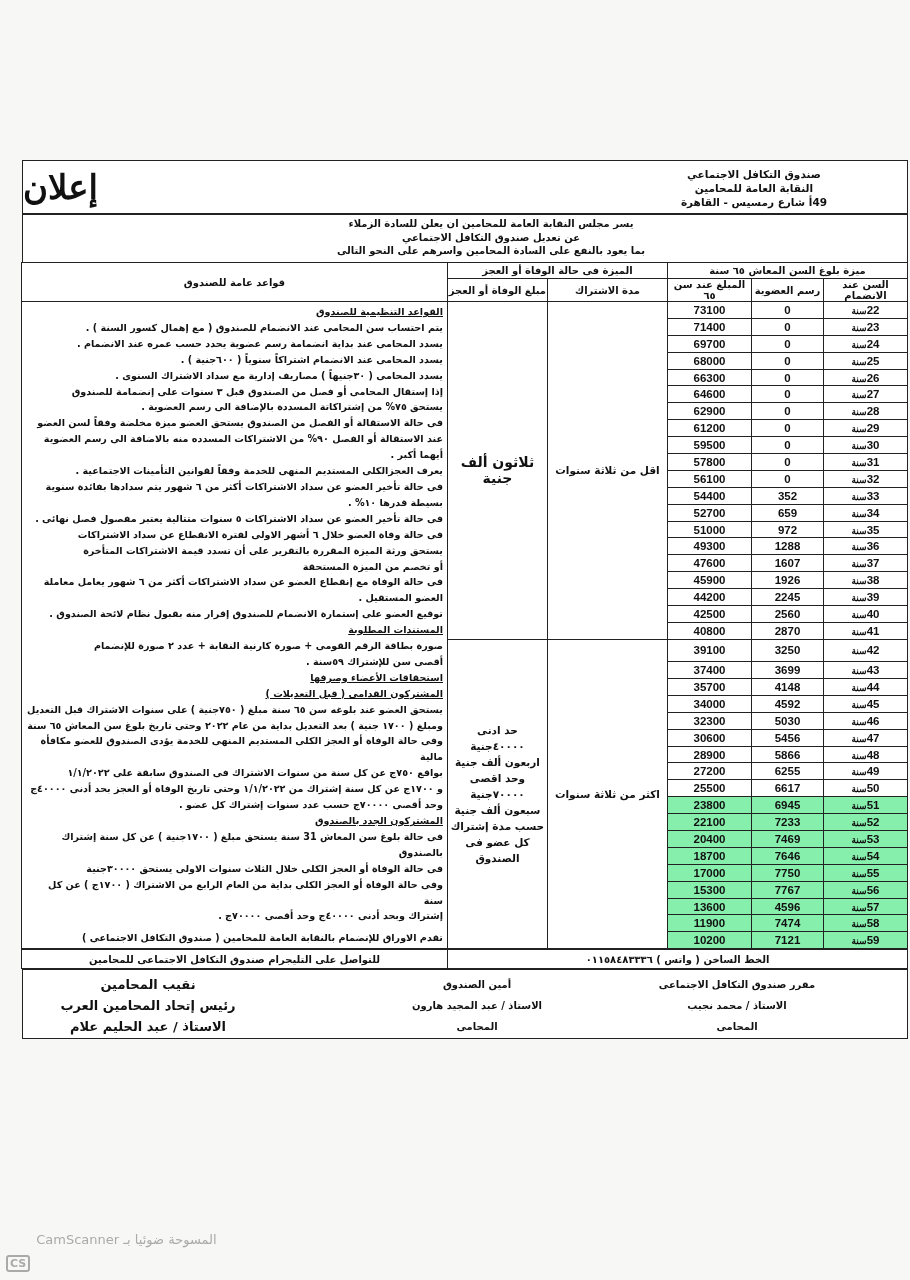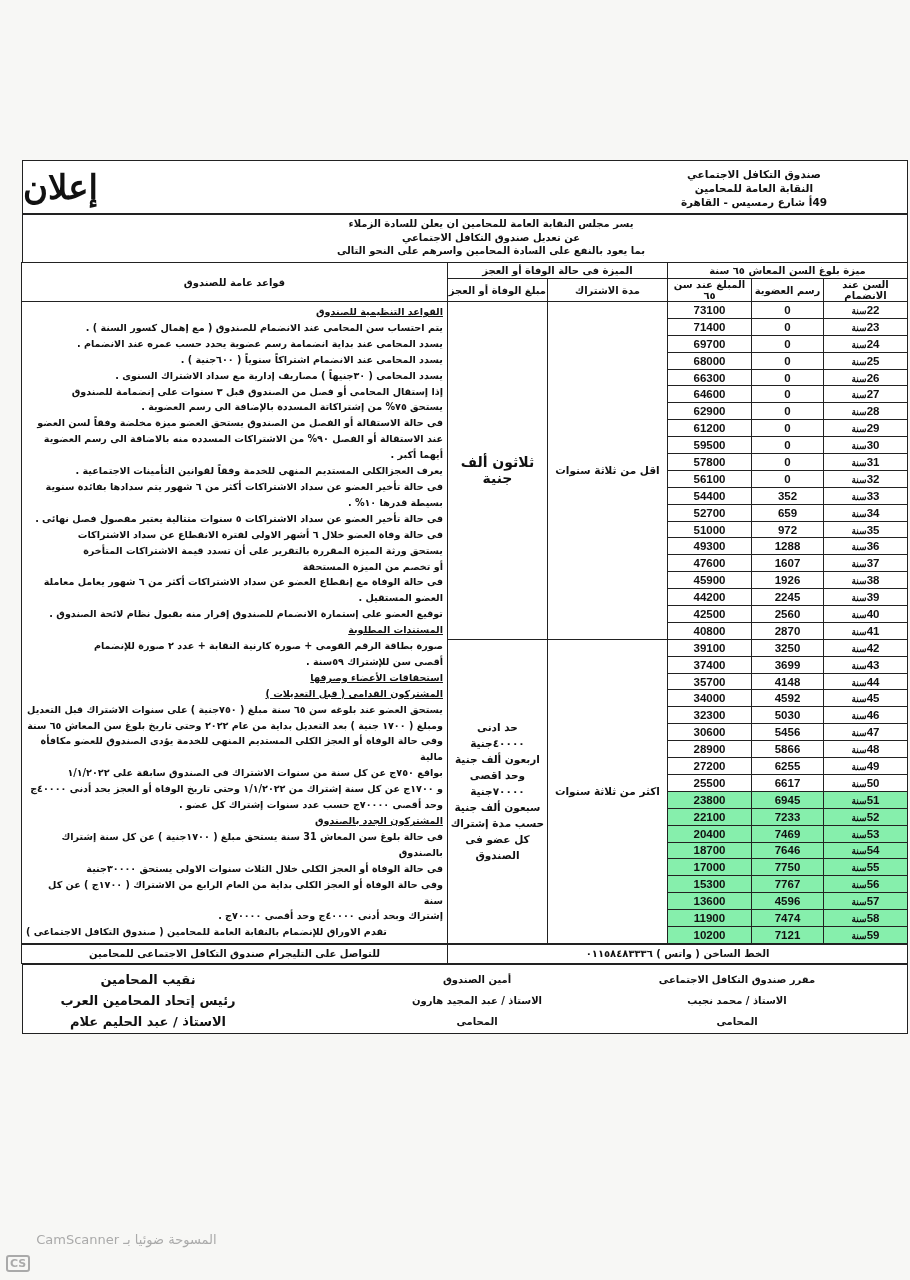--- a/index.html
+++ b/index.html
@@ -18,21 +18,21 @@
   .logo .circ { position:absolute; left:31px; top:28px; width:22px; height:22px; border-radius:50%; border:3px solid #222; background:#ddd; }
   .logo .year { position:absolute; left:0; right:0; top:58px; text-align:center; font-size:11px; font-weight:bold; }
   .intro { border-left:1.5px solid #222; border-right:1.5px solid #222; background:#fff; padding:2px 0 3px 52px; text-align:center; font-size:10px; line-height:13.5px; font-weight:bold; height:42px; }
   table { border-collapse:collapse; width:886px; table-layout:fixed; background:#fff; }
   td, th { border:1px solid #222; padding:0; font-size:10px; font-weight:bold; }
   .hdr th { height:15px; font-size:10px; }
   .num { text-align:center; font-size:11.5px; height:15.9px; font-family:"Liberation Sans", sans-serif; }
   .hl td.num { background:#86efac; }
   .rules { vertical-align:top; text-align:right; padding:2px 4px; font-size:9.6px; line-height:15.9px; }
   .rules .h { text-decoration:underline; }
-  .rules .c { text-align:left; }
+  .rules .c { text-align:right; margin-top:6px; }
   .mid { text-align:center; vertical-align:middle; font-size:10.5px; line-height:16px; }
   .big { font-size:14px; }
   .footer td { height:18px; text-align:center; }
   .sig { border:1.5px solid #222; background:#fff; height:68px; position:relative; }
   .sig .col { position:absolute; top:4px; text-align:center; font-size:10px; font-weight:bold; line-height:21px; }
   .sig .c1 { right:60px; width:220px; }
   .sig .c2 { right:330px; width:200px; }
   .sig .c3 { left:10px; width:230px; font-size:13px; }
   .cs { position:absolute; left:6px; bottom:8px; font-size:13px; color:#aaa; display:flex; align-items:center; gap:6px; direction:ltr; }
   .cs .b { border:2px solid #aaa; border-radius:3px; padding:0 2px; font-weight:bold; font-size:11px;margin-top:48px; }

